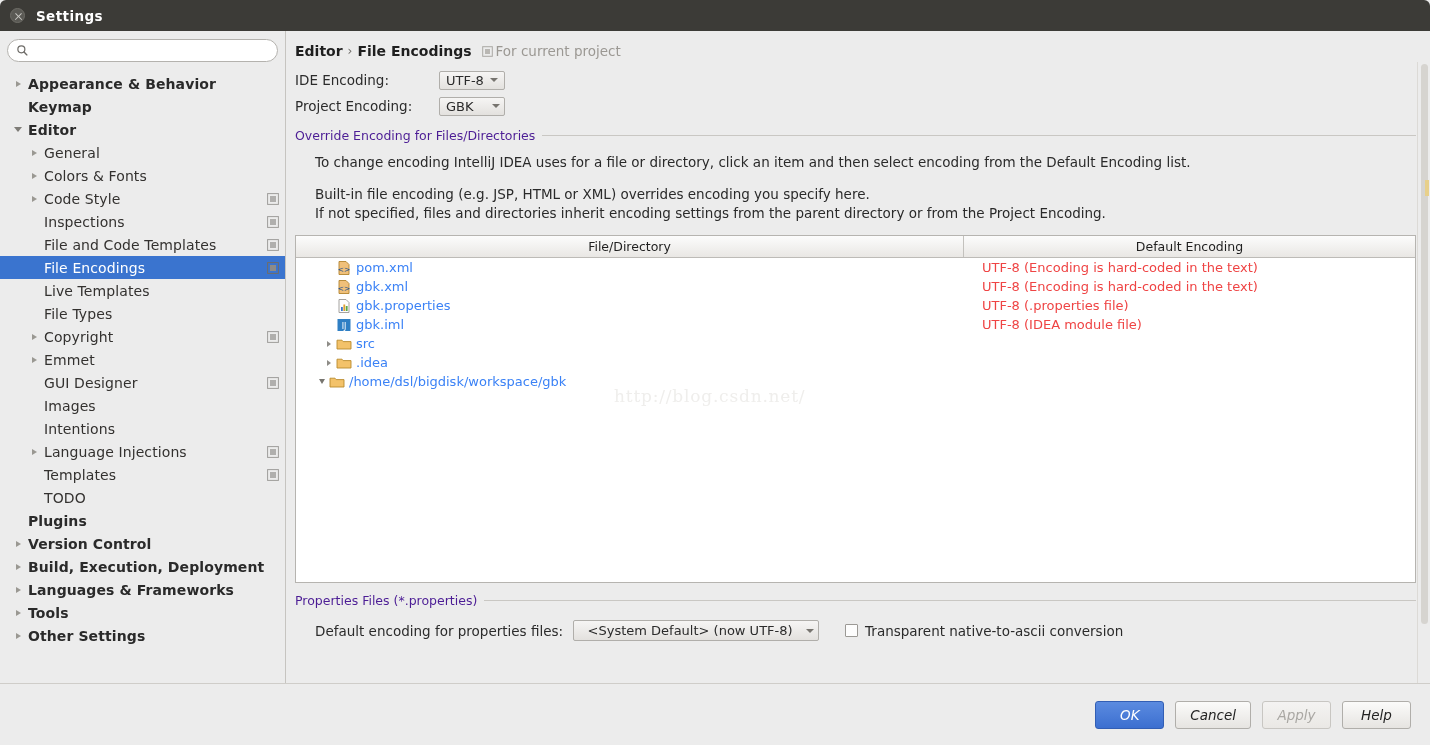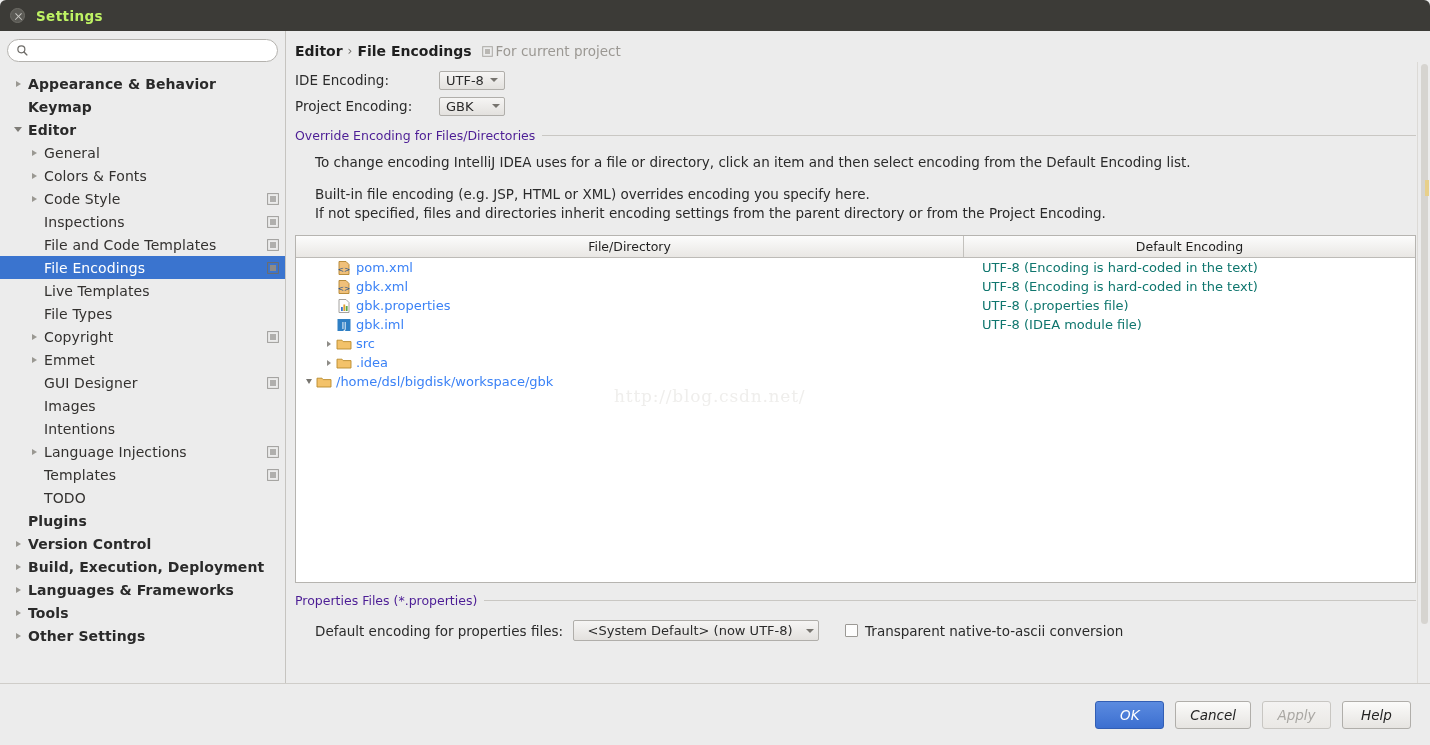--- a/index.html
+++ b/index.html
@@ -23,21 +23,21 @@
     background: #5a5954; border: 1px solid #6e6d67;
     position: relative; flex: none;
   }
   .close-btn::before, .close-btn::after {
     content: ""; position: absolute; left: 3px; top: 6.5px;
     width: 9px; height: 1.4px; background: #c9c8c4;
   }
   .close-btn::before { transform: rotate(45deg); }
   .close-btn::after  { transform: rotate(-45deg); }
   .title-text {
-    color: #bef264; font-size: 13.5px; font-weight: bold;
+    color: #ffffff; font-size: 13.5px; font-weight: bold;
     letter-spacing: .4px;
   }
 
   
   .body { position: relative; height: 714px; background: #ececec; }
 
   
   .sidebar {
     position: absolute; left: 0; top: 0;
     width: 286px; height: 652px;
@@ -152,21 +152,21 @@
   .th {
     display: flex; align-items: center; justify-content: center;
     font-size: 12.5px; color: #1f1f1f;
   }
   .th-file { width: 668px; border-right: 1px solid #c3c1bd; }
   .th-enc  { flex: 1; }
   .tbody { position: relative; height: 325px; }
   .trow { height: 19px; display: flex; align-items: center; }
   .tcell-file { width: 668px; display: flex; align-items: center; }
   .tcell-enc {
-    flex: 1; font-size: 13px; color: #0f766e;
+    flex: 1; font-size: 13px; color: #ef4444;
     padding-left: 18px; white-space: nowrap;
   }
   .t-arrow {
     width: 14px; height: 19px; flex: none;
     display: flex; align-items: center; justify-content: center;
   }
   .t-arrow.none { visibility: hidden; }
   .t-arrow i {
     display: block; width: 0; height: 0;
     border-left: 4.6px solid #8e8c87;
@@ -564,21 +564,21 @@
                   <i></i>
                 </span>
                 <svg class="t-icon" viewBox="0 0 16 16">
                   <path d="M1 4.2h5l1.2 1.4H15v7.4H1z" fill="#f3c26a" stroke="#b98b2e" stroke-width="0.9"></path>
                 </svg>
                 <span class="t-name">.idea</span>
               </div>
               <div class="tcell-enc"></div>
             </div>
             <div class="trow">
-              <div class="tcell-file" style="padding-left:6px">
+              <div class="tcell-file" style="padding-left:19px">
                 <span class="t-arrow open">
                   <i></i>
                 </span>
                 <svg class="t-icon" viewBox="0 0 16 16">
                   <path d="M1 4.2h5l1.2 1.4H15v7.4H1z" fill="#f3c26a" stroke="#b98b2e" stroke-width="0.9"></path>
                 </svg>
                 <span class="t-name">/home/dsl/bigdisk/workspace/gbk</span>
               </div>
               <div class="tcell-enc"></div>
             </div>

